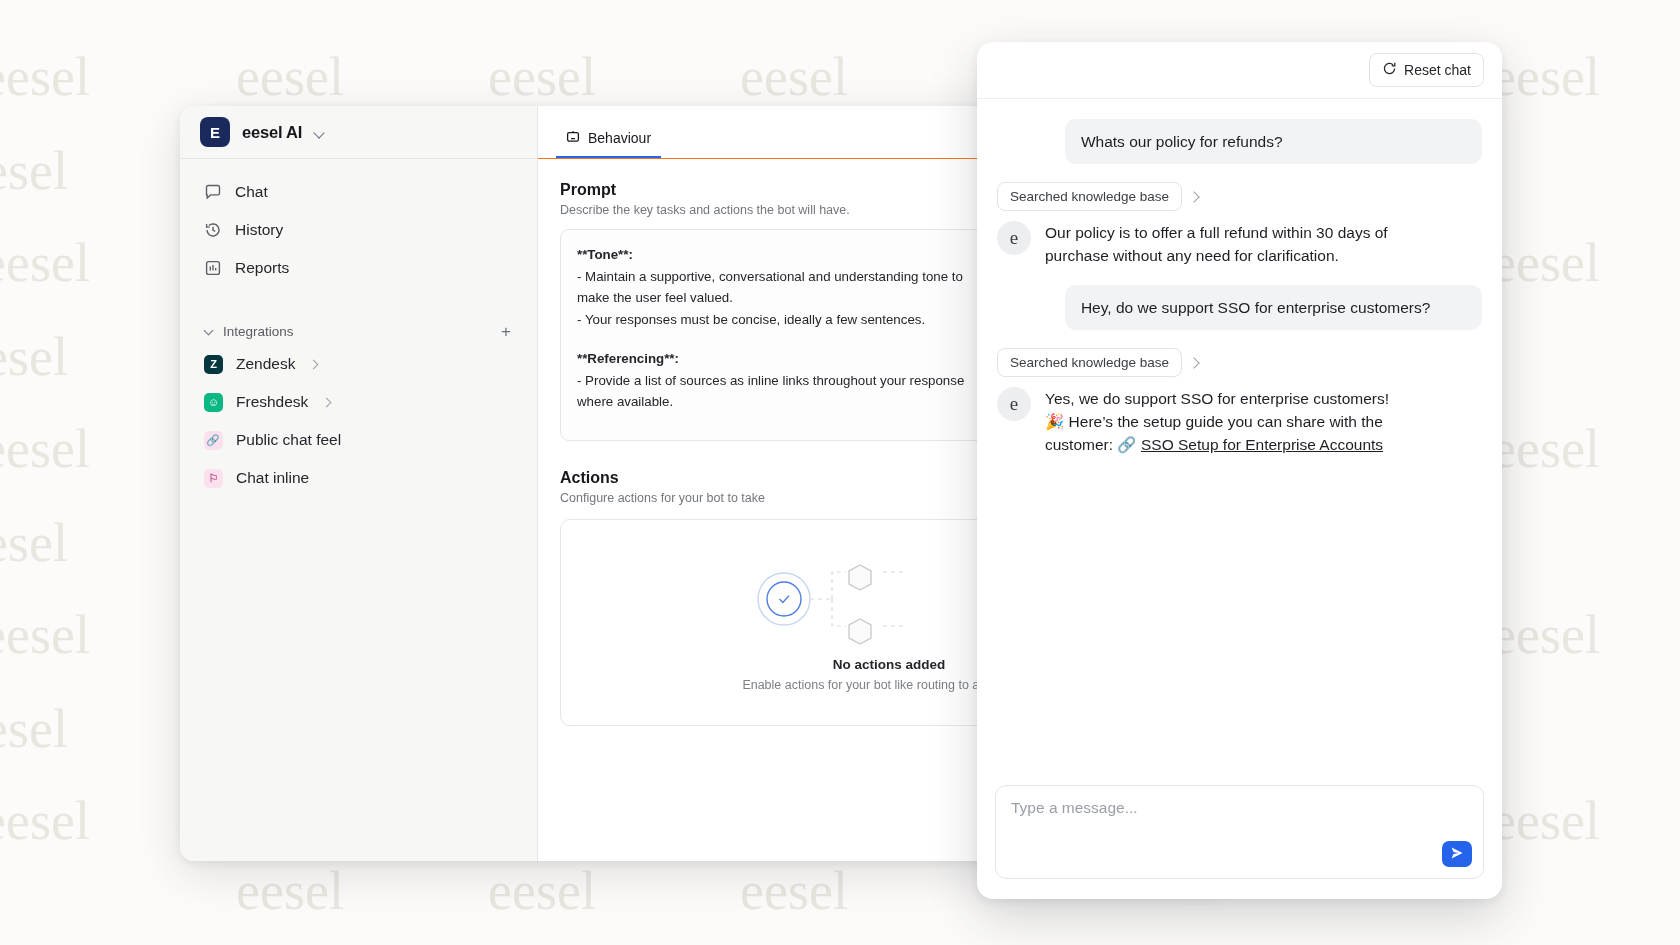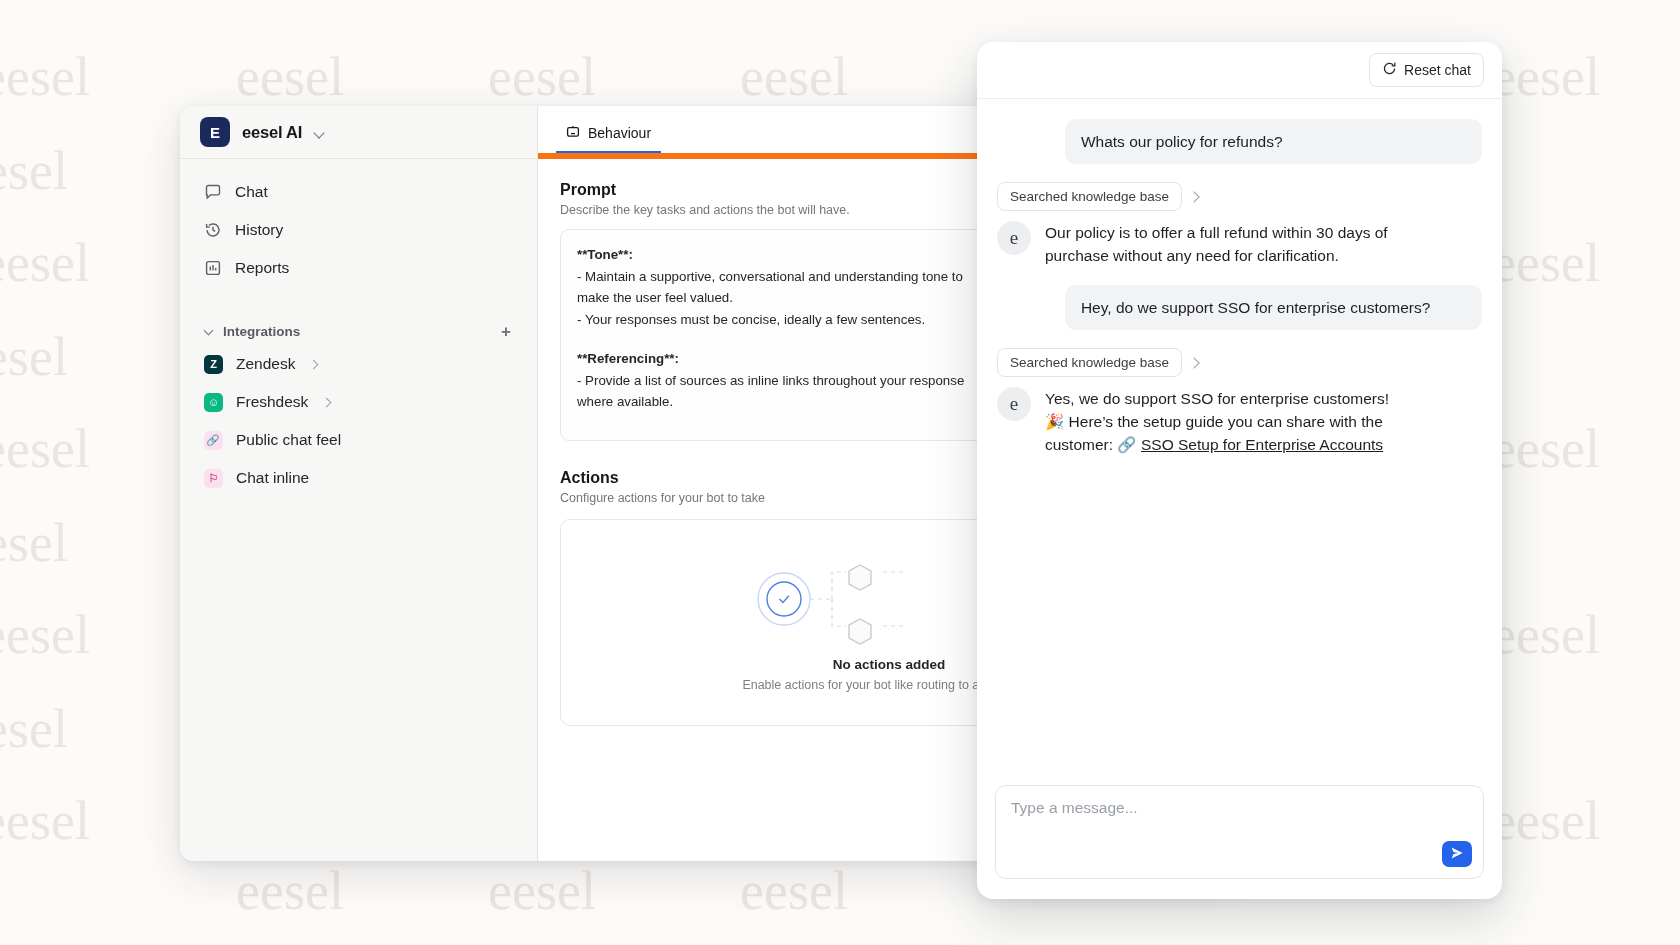--- a/index.html
+++ b/index.html
@@ -89,21 +89,21 @@
     cursor: pointer;
   }
   .nav-item.active { background: #ececeb; }
   .nav-ico { width: 18px; height: 18px; flex: none; color: #5d6066; }
   .nav-ico svg { display: block; }
 
   #integrations-section { margin-top: 30px; padding: 0 12px; }
   #integrations-head {
     display: flex; align-items: center;
     height: 28px; padding: 0 12px;
-    color: #585b61; font-size: 13.5px; font-weight: bold;
+    color: #585b61; font-size: 13.5px;
   }
   .chev-small {
     width: 10px; height: 10px; margin-right: 9px;
     position: relative;
   }
   .chev-small::after {
     content: "";
     position: absolute; left: 1px; top: 1px;
     width: 6px; height: 6px;
     border-right: 1.5px solid #6b7280;
@@ -139,21 +139,21 @@
     border-bottom: 1.4px solid #9aa0a8;
     transform: rotate(-45deg);
   }
 
   
   #main-panel { flex: 1; display: flex; flex-direction: column; background: #fff; }
   #tabbar {
     height: 53px;
     display: flex; align-items: flex-end;
     padding-left: 18px;
-    border-bottom: 6px solid #f97316;
+    border-bottom: 1px solid #f97316;
   }
   .tab {
     display: flex; align-items: center; gap: 8px;
     height: 38px; padding: 0 10px;
     font-size: 14px; color: #16181d; font-weight: 500;
     border-bottom: 2px solid transparent;
     cursor: pointer;
   }
   .tab.active { border-bottom-color: #2563eb; }
 

